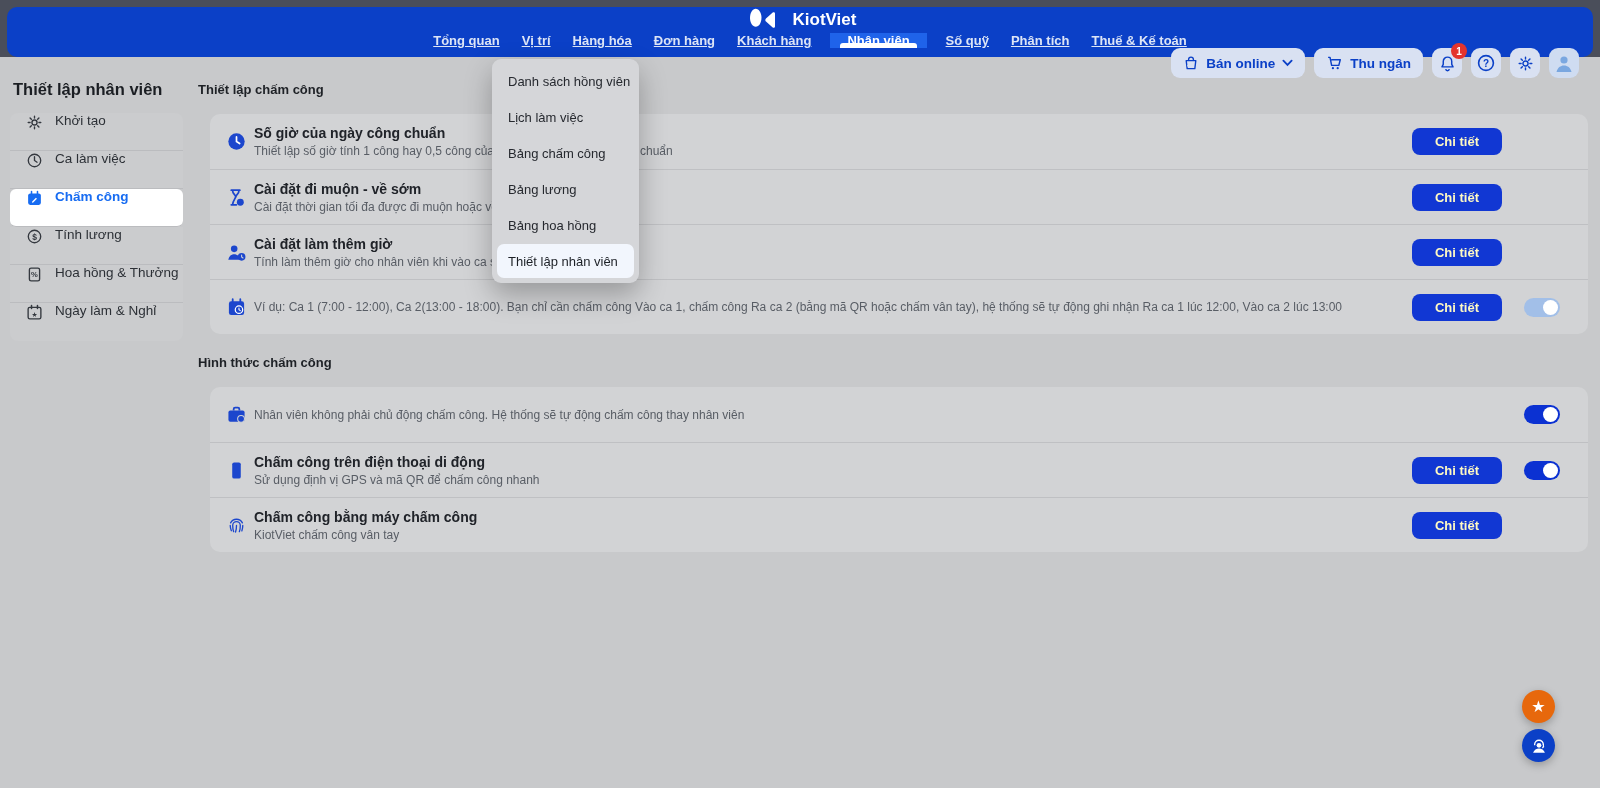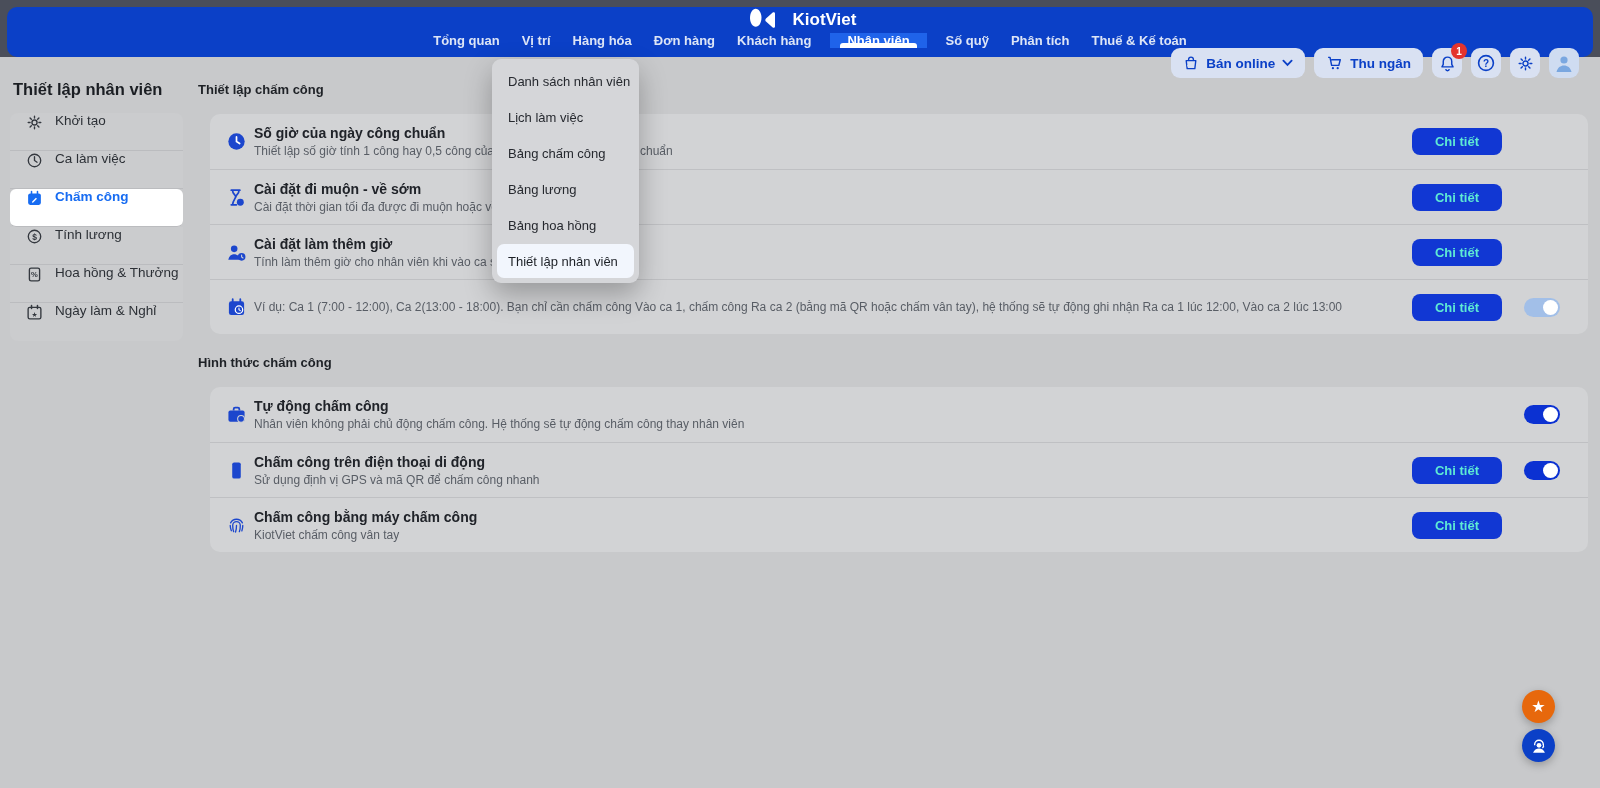--- a/index.html
+++ b/index.html
@@ -11,21 +11,21 @@
   }
   
   .topstrip { position:absolute; top:0; left:0; width:1600px; height:57px; background:#4a4e5a; }
   .nav {
     position:absolute; top:7px; left:7px; width:1586px; height:50px;
     background:#0b40c7; border-radius:10px; display:flex; align-items:center;
     padding:0 14px 0 18px; z-index:40;flex-direction:column;
   }
   .brand { display:flex; align-items:center; gap:9px; color:#fff; font-size:17px; font-weight:700; cursor:pointer; }
   .menu { display:flex; align-items:center; gap:16px; margin-left:16px; height:100%; }
-  .nav-item { color:#dde5f6; font-size:13px; font-weight:600; padding:0 3px; cursor:pointer; white-space:nowrap; }
+  .nav-item { color:#dde5f6; font-size:13px; font-weight:600; padding:0 3px; cursor:pointer; white-space:nowrap;text-decoration:underline; }
   .nav-item.active {
     background:#1f63ea; color:#fff; height:100%; display:flex; align-items:center;
     padding:0 17px; position:relative;
   }
   .nav-item.active::after {
     content:""; position:absolute; left:10px; right:10px; bottom:0; height:5px;
     background:#fff; border-radius:3px 3px 0 0;
   }
   .nav-right { margin-left:auto; display:flex; align-items:center; gap:9px; }
   .pill {
@@ -76,21 +76,21 @@
   .card { margin-top:17px; margin-left:14px; background:#d2d3d5; border-radius:10px; }
   .row { display:flex; align-items:center; padding:8px 0; min-height:55px; border-top:1px solid #bfc0c3; }
   .row:first-child { border-top:none; }
   .icon-col { width:44px; min-width:44px; display:flex; justify-content:center; color:#1c46cd; padding-left:8px; }
   .text-col { flex:1; padding-right:14px; overflow:hidden; }
   .row-title { font-size:14px; font-weight:700; color:#202329; margin-bottom:3px; }
   .row-sub { font-size:12px; color:#585d65; white-space:nowrap; overflow:hidden; }
   .controls { width:176px; min-width:176px; display:flex; align-items:center; gap:22px; padding-right:14px; }
   .btn-slot { width:90px; min-width:90px; display:flex; }
   .detail-btn {
-    width:90px; height:27px; background:#1137d3; color:#5eead4; border:none; border-radius:8px;
+    width:90px; height:27px; background:#1137d3; color:#fef9c3; border:none; border-radius:8px;
     font-family:inherit; font-size:13px; font-weight:700; cursor:pointer;
   }
   .toggle { width:36px; height:19px; border-radius:10px; position:relative; cursor:pointer; flex-shrink:0; }
   .toggle .knob { position:absolute; top:2px; width:15px; height:15px; border-radius:50%; background:#fff; }
   .toggle.on { background:#0b31d2; }
   .toggle.on .knob { right:2px; }
   .toggle.muted { background:#a2bfe8; }
   .toggle.muted .knob { right:2px; }
   
   .float-btn {
@@ -168,21 +168,21 @@
     <div class="iconbtn avatar">
       <svg width="22" height="22" viewBox="0 0 22 22">
         <circle cx="11" cy="8" r="3.6" fill="#7aa7e0"></circle>
         <path d="M3.5 20c1-4.4 4-6.5 7.5-6.5s6.5 2.1 7.5 6.5z" fill="#7aa7e0"></path>
       </svg>
     </div>
   </div>
 </header>
 
 <div class="dropdown">
-  <div class="dd-item">Danh sách nhân viên</div>
+  <div class="dd-item">Danh sách hồng viên</div>
   <div class="dd-item">Lịch làm việc</div>
   <div class="dd-item">Bảng chấm công</div>
   <div class="dd-item">Bảng lương</div>
   <div class="dd-item">Bảng hoa hồng</div>
   <div class="dd-item hl">Thiết lập nhân viên</div>
 </div>
 
 <aside class="sidebar">
   <div class="sb-title">Thiết lập nhân viên</div>
   <div class="sb-group">
@@ -335,21 +335,20 @@
 
     <div class="row">
       <div class="icon-col">
         <svg width="19" height="19" viewBox="0 0 20 20">
           <rect x="1.5" y="5.8" width="17" height="11.7" rx="2" fill="currentColor"></rect>
           <path d="M7 5.8V4.4A1.6 1.6 0 018.6 2.8h2.8A1.6 1.6 0 0113 4.4v1.4" fill="none" stroke="currentColor" stroke-width="1.9"></path>
           <circle cx="14.8" cy="14.6" r="3.6" fill="currentColor" stroke="#d2d3d5" stroke-width="1.1"></circle>
         </svg>
       </div>
       <div class="text-col">
-        <div class="row-title">Tự động chấm công</div>
         <div class="row-sub">Nhân viên không phải chủ động chấm công. Hệ thống sẽ tự động chấm công thay nhân viên</div>
       </div>
       <div class="controls">
         <div class="btn-slot"></div>
         <div class="toggle on">
             <div class="knob"></div>
           </div>
       </div>
     </div>
 

